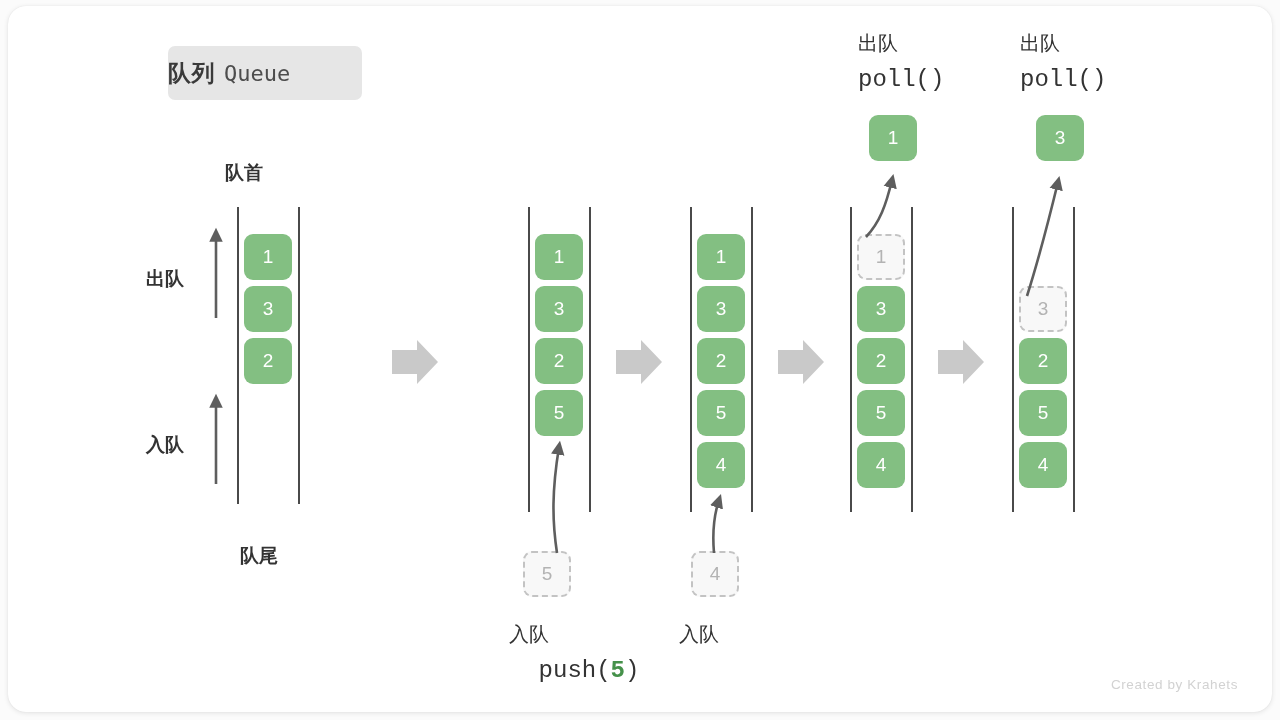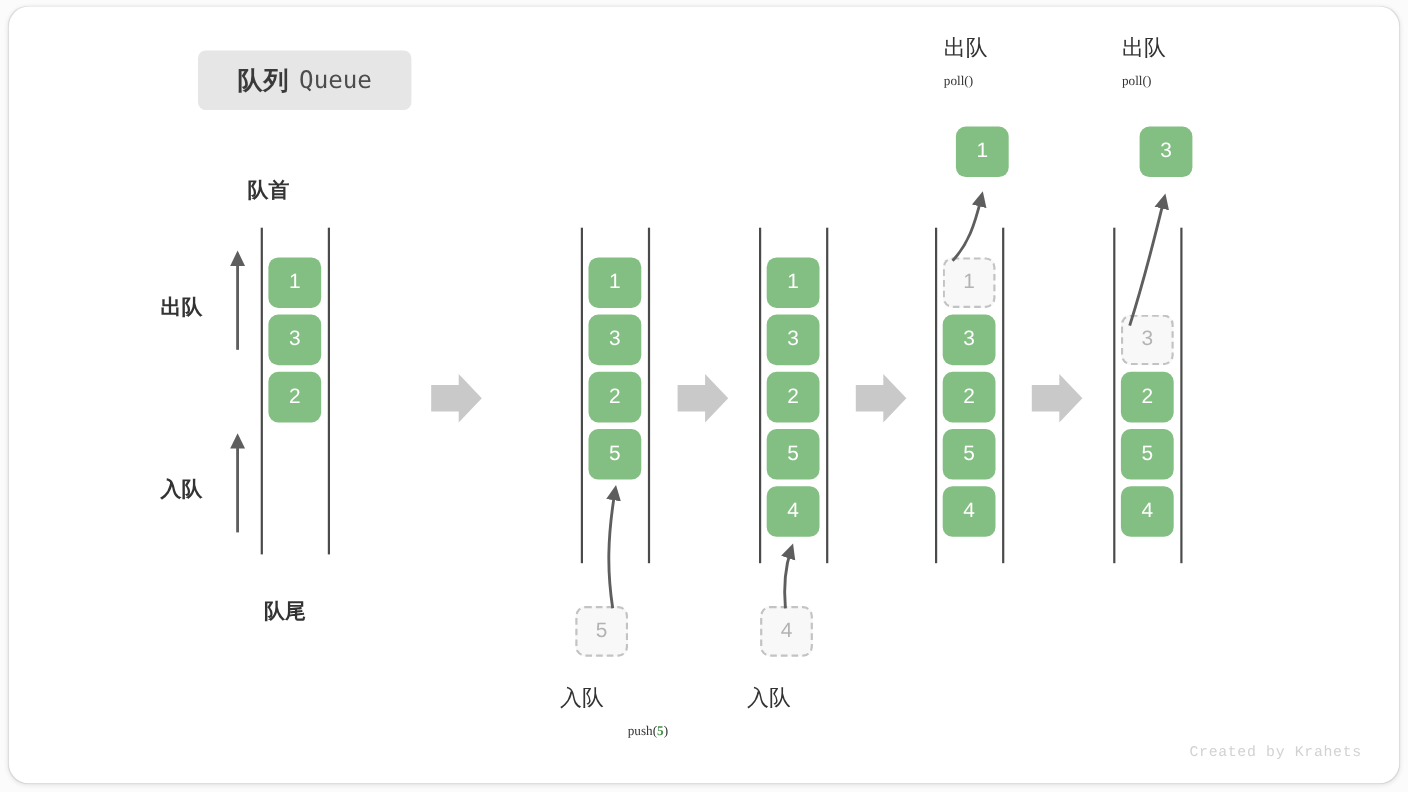--- a/index.html
+++ b/index.html
@@ -34,23 +34,22 @@
   .title-chip {
     position: absolute;
     left: 168px;
     top: 46px;
     width: 194px;
     height: 54px;
     background: #e6e6e6;
     border-radius: 7px;
     display: flex;
     align-items: center;
-    justify-content: center;
+    justify-content: flex-start;
     gap: 9px;
-    margin-left: 12px;
   }
   .title-cn {
     font-size: 23px;
     font-weight: bold;
     color: #3a3a3a;
     letter-spacing: 0.5px;
   }
   .title-en {
     font-family: "DejaVu Sans Mono", "Liberation Mono", monospace;
     font-size: 22px;
@@ -65,22 +64,22 @@
     color: #333333;
     white-space: nowrap;
   }
   .op-cn {
     font-size: 20px;
     color: #333333;
     white-space: nowrap;
     text-align: center;
   }
   .op-code {
-    font-family: Liberation Serif, serif;
-    font-size: 12px;
+    font-family: Liberation Mono, monospace;
+    font-size: 24px;
     color: #333333;
     white-space: nowrap;
     text-align: center;
   }
   .op-code .arg { color: #45914a; font-weight: bold; }
 
   
   .rail {
     position: absolute;
     width: 2px;
@@ -109,21 +108,21 @@
   .cell.pop-out {
     width: 48px;
     height: 46px;
   }
 
   
   .watermark {
     position: absolute;
     right: 42px;
     bottom: 28px;
-    font-family: Liberation Mono, monospace;
+    font-family: Liberation Sans, sans-serif;
     font-size: 13.5px;
     color: #d2d2d2;
     letter-spacing: 0.6px;
     white-space: nowrap;
   }
 
   svg.overlay {
     position: absolute;
     left: 0; top: 0;
     width: 1280px; height: 720px;

